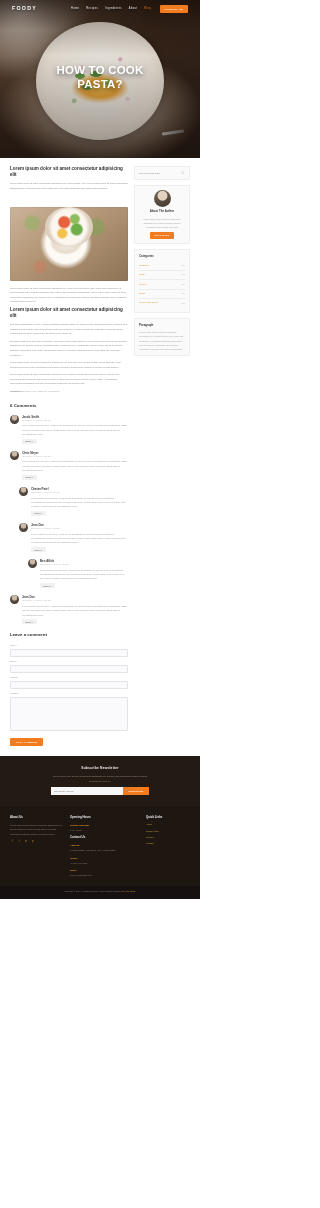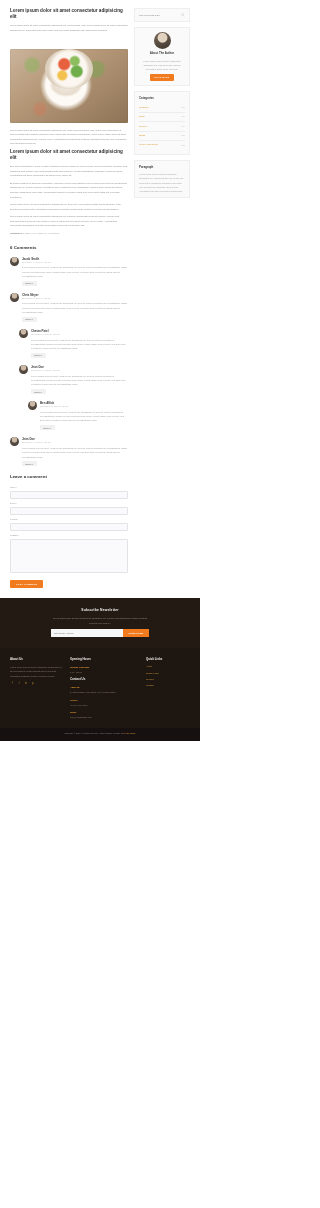--- a/index.html
+++ b/index.html
@@ -226,20 +226,43 @@
     background: #161010; color: #8b8076; font-size: 2.1px; text-align: center; padding: 4px 0 5px;
   }
   .copyright .heart { color: #e0532f; }
   .copyright .by { color: #d7a23c; }
 </style>
 </head>
 <body>
 
 <div class="page">
 
+  <div class="hero">
+    <div class="hero-plate"></div>
+    <div class="hero-greens"></div>
+    <div class="hero-fork"></div>
+    <div class="hero-shade"></div>
+
+    <div class="navbar">
+      <div class="brand">FOODY</div>
+      <nav class="nav-links">
+        <a href="#">Home</a>
+        <a href="#">Recipes</a>
+        <a href="#">Ingredients</a>
+        <a href="#">About</a>
+        <a href="#" class="active">Blog</a>
+      </nav>
+      <button class="btn-contact">CONTACT US</button>
+    </div>
+
+    <div class="hero-title">
+      <div>HOW TO COOK</div>
+      <div>PASTA?</div>
+    </div>
+  </div>
 
   <div class="wrap">
 
     <main class="content">
       <h2 class="post-title">Lorem ipsum dolor sit amet consectetur adipisicing elit</h2>
       <p class="body">Lorem ipsum dolor sit amet consectetur adipisicing elit. Repellendus, eius. Lorem ipsum dolor sit amet consectetur adipisicing elit. Placeat tenetur nihil, sequi eius illum optio quisquam nam natus esse doloribus.</p>
 
       <div class="post-img">
         <span class="bowl"></span>
       </div>

